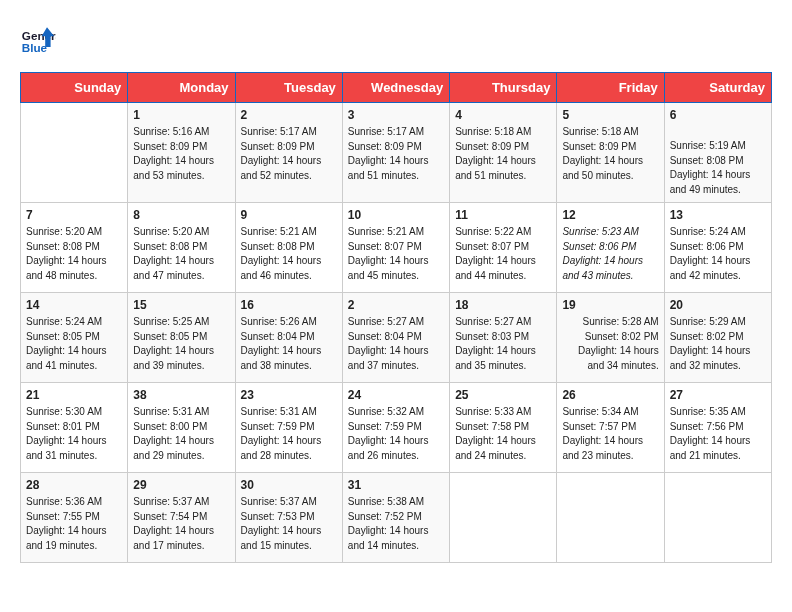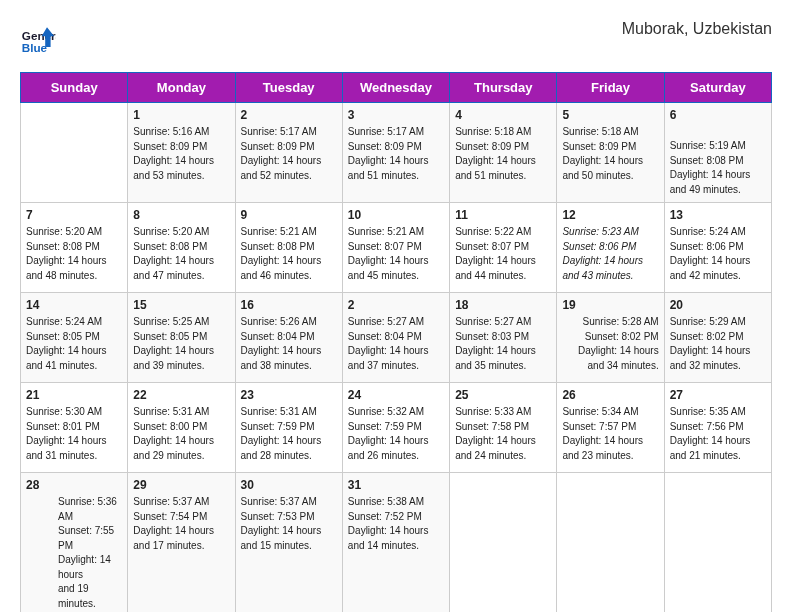--- a/index.html
+++ b/index.html
@@ -37,26 +37,26 @@
     .location {
       font-size: 16px;
       color: #333;
     }
     table {
       width: 100%;
       border-collapse: collapse;
       table-layout: fixed;
     }
     thead tr th {
-      background: #a21caf;
+      background: #ef4444;
       color: #fff;
       font-size: 13px;
       font-weight: bold;
       padding: 7px 6px;
-      text-align: center;
+      text-align: right;
       border: 1px solid #1565C0;
     }
     tbody tr td {
       vertical-align: top;
       border: 1px solid #ccc;
       padding: 5px 5px;
       font-size: 10.5px;
       color: #222;
       min-height: 80px;
       height: 90px;
@@ -90,21 +90,20 @@
 
 <div class="header">
   <div class="logo">
     <svg class="logo-icon" viewBox="0 0 40 40">
       <text x="2" y="22" font-size="13" font-weight="bold" fill="#1a1a2e">General</text>
       <text x="2" y="36" font-size="13" font-weight="bold" fill="#1565C0">Blue</text>
       <polygon points="30,8 38,18 34,18 34,30 28,30 28,18 24,18" fill="#1565C0"></polygon>
     </svg>
   </div>
   <div class="title-block">
-    <div class="location">Muborak, Uzbekistan</div>
   </div>
 </div>
 
 <table>
   <thead>
     <tr id="header-row">
     <th>Sunday</th>
         <th>Monday</th>
         <th>Tuesday</th>
         <th>Wednesday</th>
@@ -263,21 +262,21 @@
       </tr>
       <tr>
         <td>
           <span class="day-num">21</span>
           <div class="cell-info" style="white-space: pre-line;">Sunrise: 5:30 AM
 Sunset: 8:01 PM
 Daylight: 14 hours
 and 31 minutes.</div>
         </td>
         <td>
-          <span class="day-num">22</span>
+          <span class="day-num">38</span>
           <div class="cell-info" style="white-space: pre-line;">Sunrise: 5:31 AM
 Sunset: 8:00 PM
 Daylight: 14 hours
 and 29 minutes.</div>
         </td>
         <td>
           <span class="day-num">23</span>
           <div class="cell-info" style="white-space: pre-line;">Sunrise: 5:31 AM
 Sunset: 7:59 PM
 Daylight: 14 hours
@@ -308,21 +307,21 @@
           <span class="day-num">27</span>
           <div class="cell-info" style="white-space: pre-line;">Sunrise: 5:35 AM
 Sunset: 7:56 PM
 Daylight: 14 hours
 and 21 minutes.</div>
         </td>
       </tr>
       <tr>
         <td>
           <span class="day-num">28</span>
-          <div class="cell-info" style="white-space: pre-line; margin-left: 32px;">Sunrise: 5:36 AM
+          <div class="cell-info" style="white-space: pre-line;">Sunrise: 5:36 AM
 Sunset: 7:55 PM
 Daylight: 14 hours
 and 19 minutes.</div>
         </td>
         <td>
           <span class="day-num">29</span>
           <div class="cell-info" style="white-space: pre-line;">Sunrise: 5:37 AM
 Sunset: 7:54 PM
 Daylight: 14 hours
 and 17 minutes.</div>

